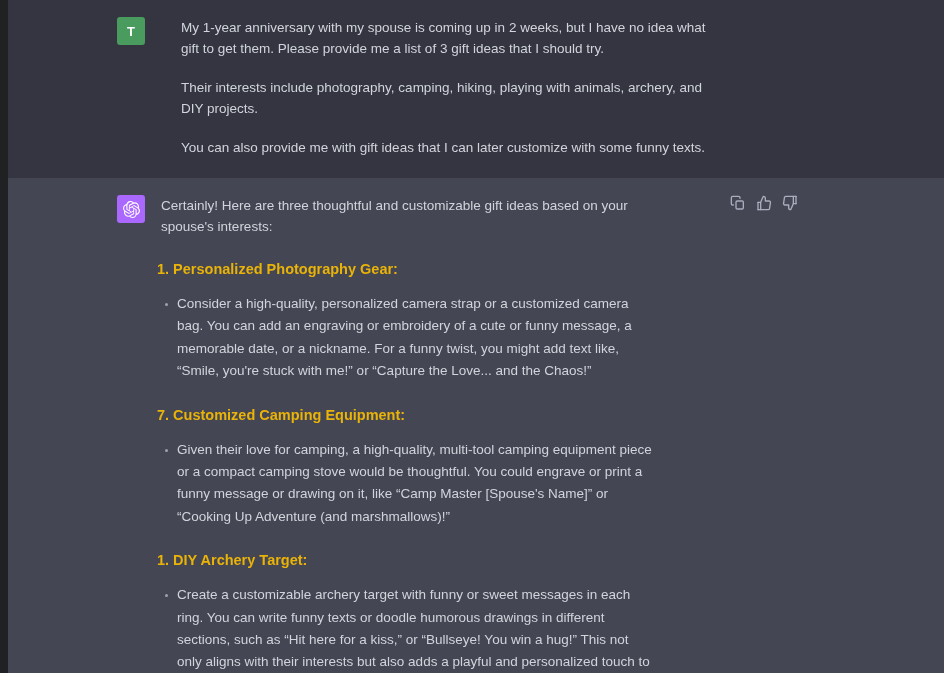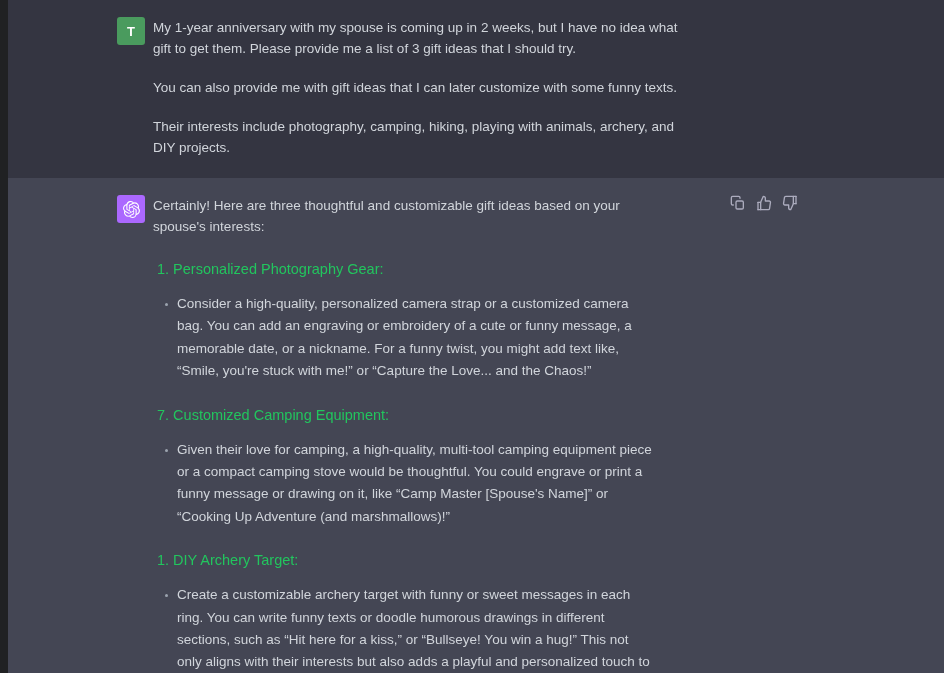--- a/index.html
+++ b/index.html
@@ -78,32 +78,32 @@
   p.body-text {
     margin: 0 0 18px 0;
     font-size: 13.5px;
     line-height: 21px;
     color: #d1d5db;
   }
   p.body-text:last-child {
     margin-bottom: 0;
   }
   .assistant-intro {
-    margin: 0 0 22px 0;
+    margin: 0 0 22px 8px;
     font-size: 13.5px;
     line-height: 21px;
     color: #d1d5db;
   }
   h3.section-head {
     margin: 0 0 14px 0;
     padding-left: 4px;
     font-size: 14.5px;
-    font-weight: normal;
+    font-weight: bold;
     line-height: 20px;
-    color: #22c55e;
+    color: #eab308;
   }
   ul.bullets {
     margin: 8px 0 22px 0;
     padding: 0 0 0 12px;
     list-style: none;
   }
   ul.bullets li {
     position: relative;
     padding-left: 12px;
     font-size: 13.5px;
@@ -153,24 +153,24 @@
 
 <div class="page">
 
   <div class="left-rail"></div>
 
   <div class="msg msg-user">
     <div class="avatar-col">
       <div class="avatar avatar-user">T</div>
     </div>
     <div class="content-col">
-      <div class="content-inner" style="max-width:528px;">
+      <div class="content-inner" style="max-width:528px;margin-left:28px;">
         <p class="body-text">My 1-year anniversary with my spouse is coming up in 2 weeks, but I have no idea what gift to get them. Please provide me a list of 3 gift ideas that I should try.</p>
+        <p class="body-text">Their interests include photography, camping, hiking, playing with animals, archery, and DIY projects.</p>
         <p class="body-text">You can also provide me with gift ideas that I can later customize with some funny texts.</p>
-        <p class="body-text">Their interests include photography, camping, hiking, playing with animals, archery, and DIY projects.</p>
       </div>
     </div>
   </div>
 
   <div class="msg msg-assistant">
     <div class="avatar-col">
       <div class="avatar avatar-assistant">
         <span class="logo-glyph">
           <svg viewBox="0 0 24 24" width="17" height="17" fill="#ffffff">
             <path d="M22.28 9.82a5.98 5.98 0 0 0-.52-4.91 6.05 6.05 0 0 0-6.51-2.9A6.07 6.07 0 0 0 4.98 4.18a5.98 5.98 0 0 0-4 2.9 6.05 6.05 0 0 0 .75 7.1 5.98 5.98 0 0 0 .51 4.91 6.05 6.05 0 0 0 6.52 2.9A5.98 5.98 0 0 0 13.26 24a6.06 6.06 0 0 0 5.77-4.21 5.99 5.99 0 0 0 4-2.9 6.06 6.06 0 0 0-.75-7.07zM13.26 22.43a4.48 4.48 0 0 1-2.88-1.04l.14-.08 4.78-2.76a.79.79 0 0 0 .39-.68v-6.74l2.02 1.17a.07.07 0 0 1 .04.05v5.58a4.5 4.5 0 0 1-4.49 4.5zM3.6 18.3a4.47 4.47 0 0 1-.53-3l.14.09 4.78 2.76a.77.77 0 0 0 .78 0l5.84-3.37v2.33a.08.08 0 0 1-.03.06L9.74 19.95a4.5 4.5 0 0 1-6.14-1.64zM2.34 7.9a4.49 4.49 0 0 1 2.35-1.97V11.6a.77.77 0 0 0 .38.67l5.81 3.35-2.02 1.17a.08.08 0 0 1-.07 0L4 13.99a4.5 4.5 0 0 1-1.66-6.09zm16.6 3.86l-5.83-3.39L15.13 7.2a.08.08 0 0 1 .07 0l4.78 2.76a4.49 4.49 0 0 1-.67 8.1v-5.68a.79.79 0 0 0-.37-.63zm2.01-3.02l-.14-.09-4.77-2.78a.78.78 0 0 0-.79 0L9.42 9.25V6.9a.07.07 0 0 1 .03-.06l4.78-2.76a4.5 4.5 0 0 1 6.68 4.66zM8.32 12.87L6.3 11.7a.08.08 0 0 1-.04-.06V6.07a4.5 4.5 0 0 1 7.37-3.45l-.14.08L8.71 5.46a.79.79 0 0 0-.39.68zm1.1-2.37l2.6-1.5 2.6 1.5v3l-2.6 1.5-2.6-1.5z"></path>

